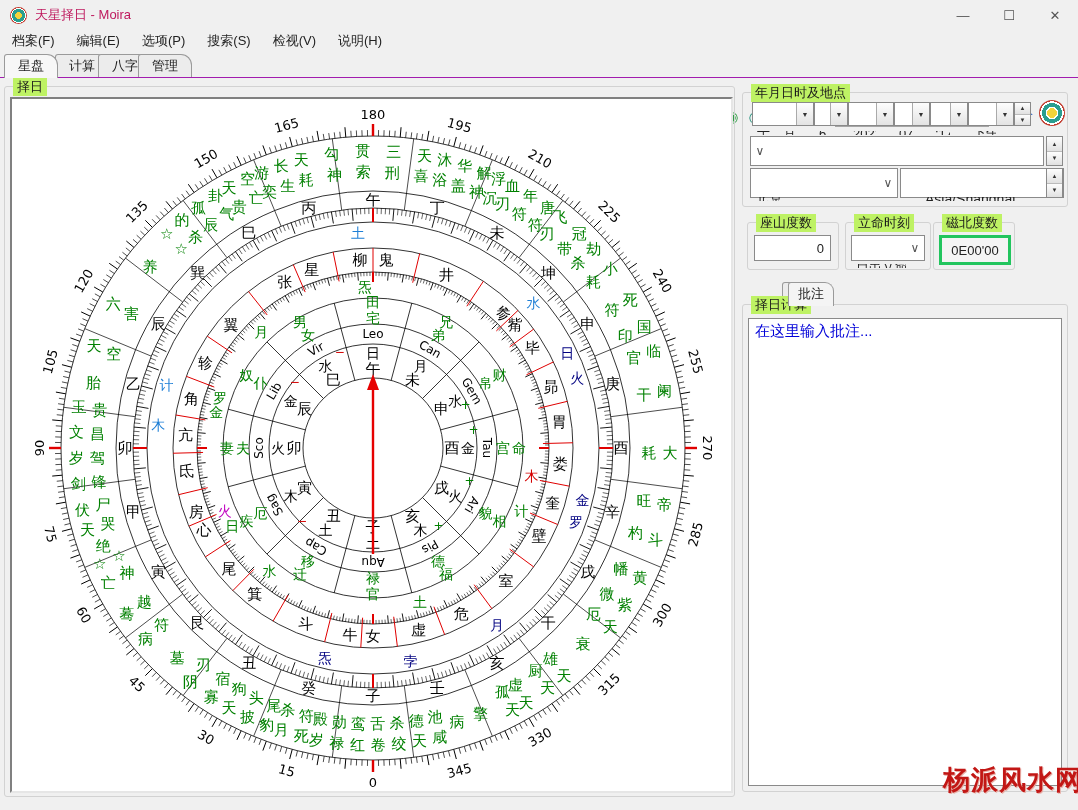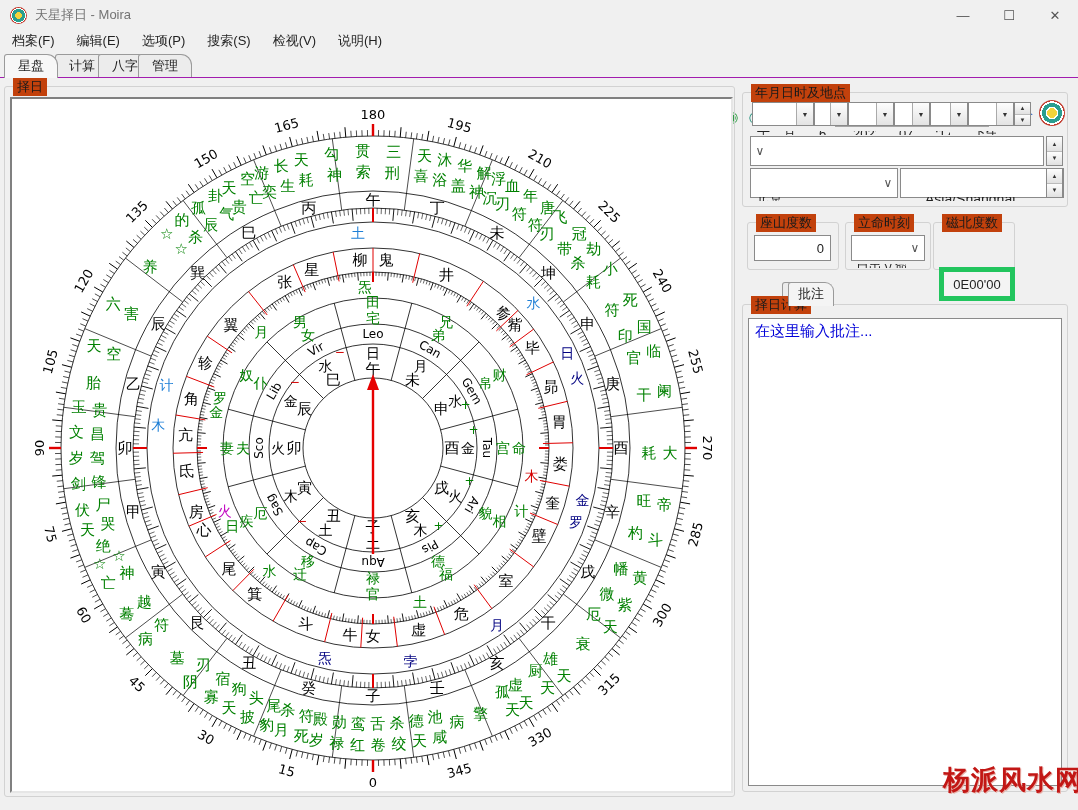--- a/index.html
+++ b/index.html
@@ -3,21 +3,21 @@
 <meta charset="utf-8">
 <style>
   html,body{margin:0;padding:0;}
   body{width:1078px;height:810px;background:#f0f0f0;overflow:hidden;position:relative;
        font-family:"Liberation Sans","DejaVu Sans",sans-serif;color:#222;
        -webkit-font-smoothing:antialiased;}
   
   .titlebar{position:absolute;left:0;top:0;width:1078px;height:30px;background:#f0f0f0;display:flex;align-items:center;}
   .applogo{width:17px;height:17px;border-radius:50%;margin:0 8px 0 10px;
            background:radial-gradient(circle,#f5d33a 0 28%,#2a9d8f 28% 55%,#fff 55% 63%,#c23b2e 63% 88%,#f0f0f0 88%);}
-  .apptitle{font-size:13px;color:#737373;}
+  .apptitle{font-size:13px;color:#be185d;}
   .wbtns{position:absolute;right:0;top:0;height:30px;display:flex;}
   .wbtn{width:46px;height:30px;display:flex;align-items:center;justify-content:center;color:#555;font-size:13px;}
   
   .menubar{position:absolute;left:0;top:30px;width:1078px;height:22px;display:flex;align-items:center;font-size:13px;}
   .menuitem{padding:2px 10px;margin-left:2px;}
   
   .tabrow{position:absolute;left:0;top:52px;width:1078px;height:25px;border-bottom:1px solid #a21caf;}
   .tab{position:absolute;top:2px;height:22px;padding:0 13px;font-size:13px;line-height:22px;
        border:1px solid #9a9a9a;border-bottom:none;border-radius:3px 11px 0 0;background:#ececec;}
   .tab.active{background:#f7f7f7;z-index:2;height:23px;}
@@ -42,38 +42,38 @@
   .i-print::before{content:"";position:absolute;left:3px;top:-4px;width:8px;height:3px;background:#fff;border:1px solid #777;border-bottom:none;}
   .i-copy{width:9px;height:12px;background:#fff;border:1px solid #888;box-shadow:3px 3px 0 -1px #fff,3px 3px 0 0 #888;margin:-3px 3px 0 0;}
   .i-paste{width:11px;height:13px;background:#c9a15a;border:1px solid #8a6a30;position:relative;}
   .i-paste::before{content:"";position:absolute;left:2px;top:2px;width:6px;height:9px;background:#fff;}
   .i-help{width:15px;height:15px;border:1.5px solid #555;border-radius:50%;color:#333;font-size:11px;font-weight:bold;display:flex;align-items:center;justify-content:center;}
   .searchbox{display:flex;align-items:center;border:1px solid #a5a5a5;background:#fff;height:19px;width:152px;margin:0 4px;}
   .searchbox input{border:none;outline:none;flex:1;font-size:12px;color:#999;padding:0 4px;background:transparent;font-family:inherit;}
   .searchbox .chev{width:16px;color:#777;font-size:10px;text-align:center;}
   
   .gb{position:absolute;border:1px solid #d2d2d2;border-radius:3px;}
-  .gbl{position:absolute;top:-9px;left:8px;background:#c2410c;padding:0 4px;font-size:13px;color:#1a1a1a;white-space:nowrap;}
+  .gbl{position:absolute;top:-9px;left:8px;background:#bef264;padding:0 4px;font-size:13px;color:#1a1a1a;white-space:nowrap;}
   
   .canvas{position:absolute;left:10px;top:97px;width:719px;height:692px;background:#fff;
           border:2px solid;border-color:#808080 #e6e6e6 #e6e6e6 #808080;box-sizing:content-box;}
   
   .combo{position:absolute;display:flex;align-items:stretch;background:#fff;border:1px solid #8a8a8a;}
   .combo .ctext{flex:1;font-size:13px;padding:2px 4px;white-space:nowrap;overflow:hidden;display:flex;align-items:center;margin-top:28px;}
   .combo .cbtn{width:16px;background:linear-gradient(#fdfdfd,#e3e3e3);border-left:1px solid #aaa;
                display:flex;align-items:center;justify-content:center;font-size:7px;color:#333;}
   .combo .cflat{width:18px;display:flex;align-items:center;justify-content:center;font-size:12px;color:#555;}
   .spin{position:absolute;display:flex;flex-direction:column;border:1px solid #8a8a8a;}
   .spin div{flex:1;width:15px;background:linear-gradient(#fdfdfd,#e1e1e1);display:flex;align-items:center;justify-content:center;
             font-size:6px;color:#333;border-bottom:1px solid #bbb;}
   .spin div:last-child{border-bottom:none;}
   .target{position:absolute;width:26px;height:26px;border-radius:50%;
           background:radial-gradient(circle,#f5d33a 0 26%,#fff 26% 34%,#2a9d8f 34% 55%,#fff 55% 64%,#c23b2e 64% 90%,#f0f0f0 90%);}
   .numinput{position:absolute;background:#fff;border:1px solid #8a8a8a;font-size:13px;display:flex;align-items:center;justify-content:flex-end;padding:0 6px;}
-  .flatbtn{position:absolute;background:#f4f4f4;border:5px solid #22c55e;font-size:13px;display:flex;align-items:center;justify-content:center;margin-top:32px;}
+  .flatbtn{position:absolute;background:#f4f4f4;border:3px solid #22c55e;font-size:13px;display:flex;align-items:center;justify-content:center;}
   .rtab{position:absolute;height:21px;padding:0 9px;font-size:13px;line-height:21px;border:1px solid #9a9a9a;border-bottom:none;
         border-radius:3px 9px 0 0;background:#ececec;top:282px;}
   .rtab.active{background:#f4f4f4;z-index:3;height:23px;}
   .notearea{position:absolute;background:#fff;border:1px solid #8a8a8a;font-size:15px;color:#0000d8;padding:3px 6px;overflow:hidden;}
   .brand{position:absolute;left:943px;top:762px;width:140px;font-family:"DejaVu Serif","Liberation Serif",serif;
          font-weight:bold;font-size:27px;color:#c21715;white-space:nowrap;letter-spacing:1px;
          text-shadow:1px 1px 0 #e8b0a8;pointer-events:none;z-index:5;}
   svg text{font-family:"DejaVu Sans","Liberation Sans",sans-serif;}
 </style>
 </head>

